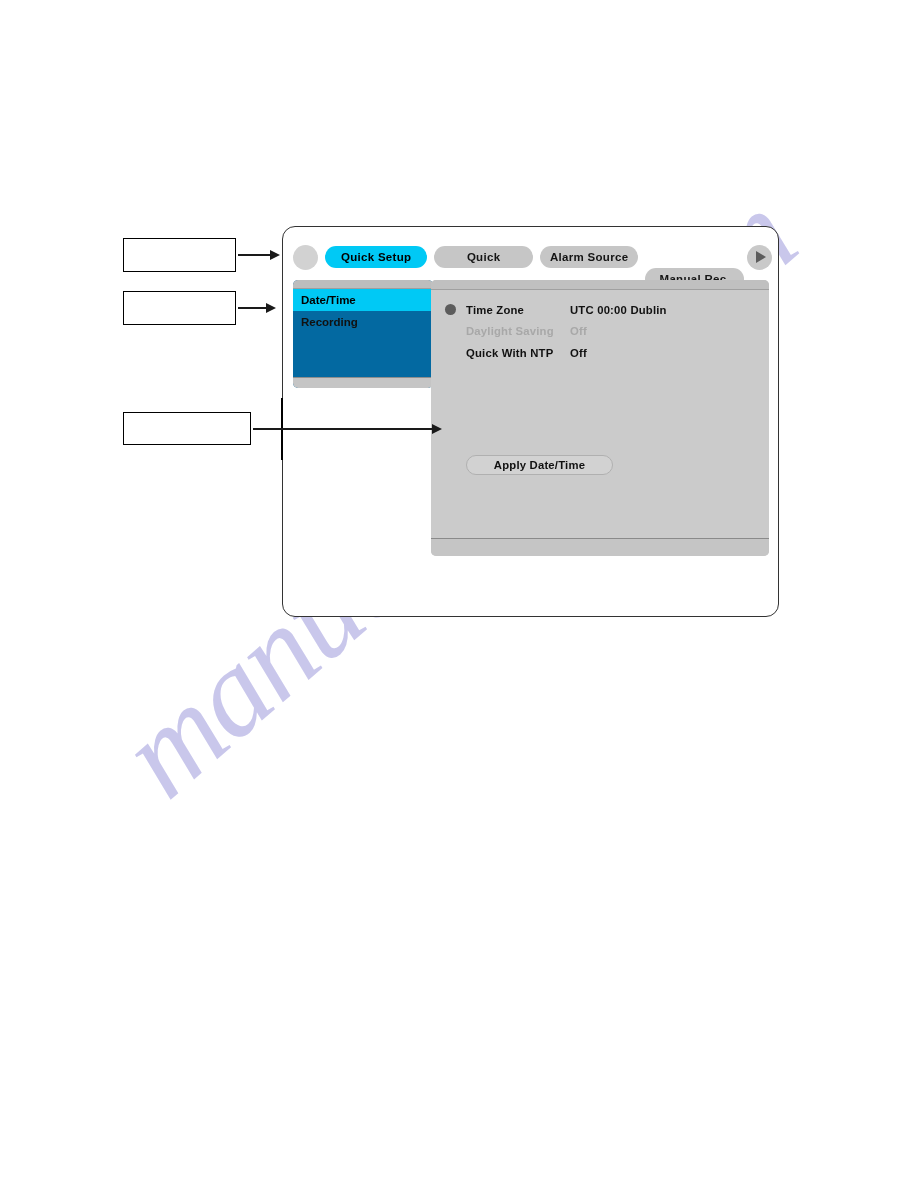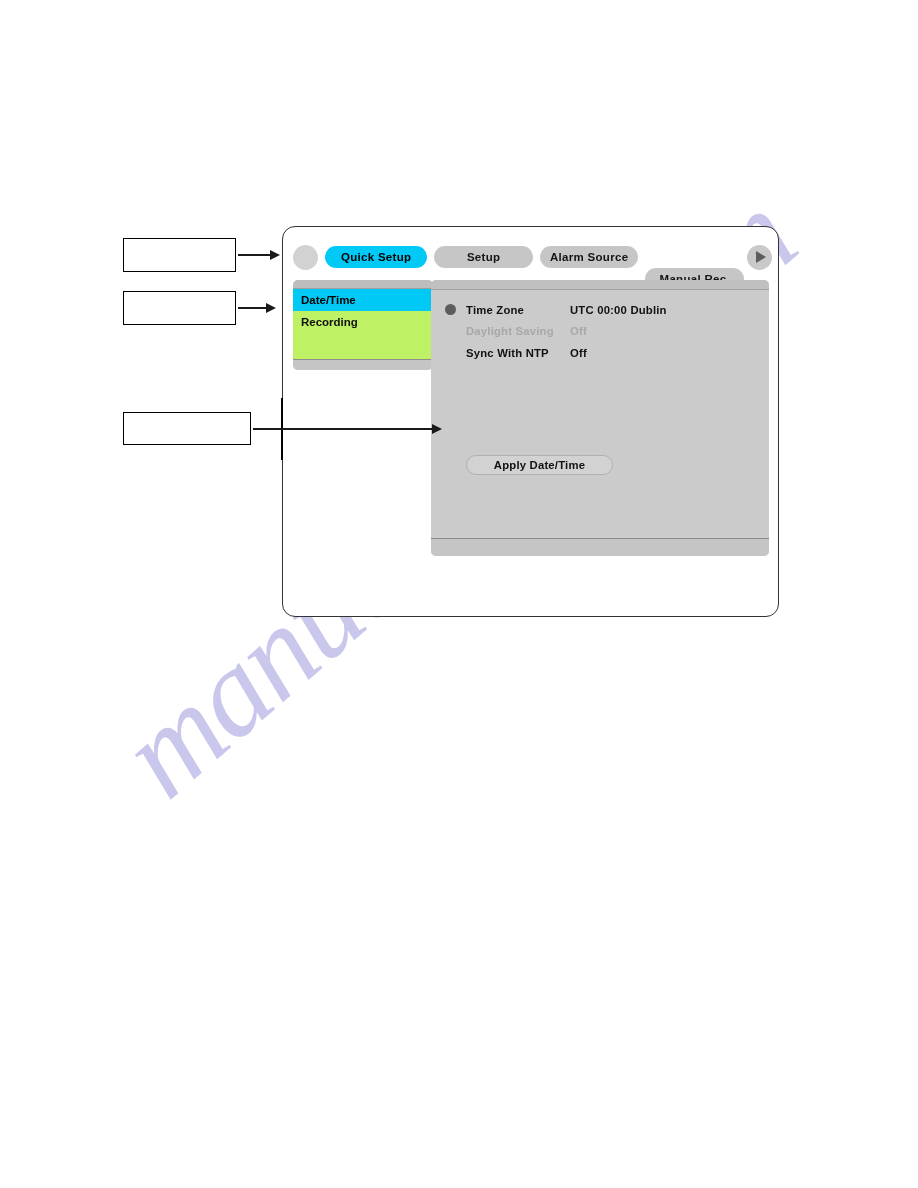--- a/index.html
+++ b/index.html
@@ -157,22 +157,22 @@
   #tab-camera { width: 104px; }
   #tab-alarm-source { width: 104px; }
   #tab-manual-rec { width: 104px; margin-top: 44px; }
 
   
   #sidebar {
     position: absolute;
     left: 10px;
     top: 53px;
     width: 140px;
-    height: 90px;
-    background: #bef264;
+    height: 108px;
+    background: #0369a1;
     border-radius: 5px;
     overflow: hidden;
   }
   #sidebar-header-strip {
     height: 8px;
     background: #bdbdbd;
     border-bottom: 1.4px solid #9e9e9e;
   }
   .sidebar-item {
     height: 22px;
@@ -308,21 +308,21 @@
 <div class="arrow-head" id="arrow-3-head"></div>
 
 <div id="device-dialog">
 
   <div id="tab-bar">
     <div class="nav-circle"></div>
     <div class="tab active" id="tab-quick-setup">
       <span>Quick Setup</span>
     </div>
     <div class="tab" id="tab-camera">
-      <span>Setup</span>
+      <span>Quick</span>
     </div>
     <div class="tab" id="tab-alarm-source">
       <span>Alarm Source</span>
     </div>
     <div class="tab" id="tab-manual-rec">
       <span>Manual Rec.</span>
     </div>
     <div class="nav-circle right">
       <span class="nav-triangle"></span>
     </div>
@@ -353,21 +353,21 @@
       </div>
 
       <div class="setting-row disabled">
         <span class="bullet-slot"></span>
         <span class="setting-label">Daylight Saving</span>
         <span class="setting-value">Off</span>
       </div>
 
       <div class="setting-row">
         <span class="bullet-slot"></span>
-        <span class="setting-label">Sync With NTP</span>
+        <span class="setting-label">Quick With NTP</span>
         <span class="setting-value">Off</span>
       </div>
 
 
 
 
     </div>
 
     <div id="apply-button">
       <span>Apply Date/Time</span>

